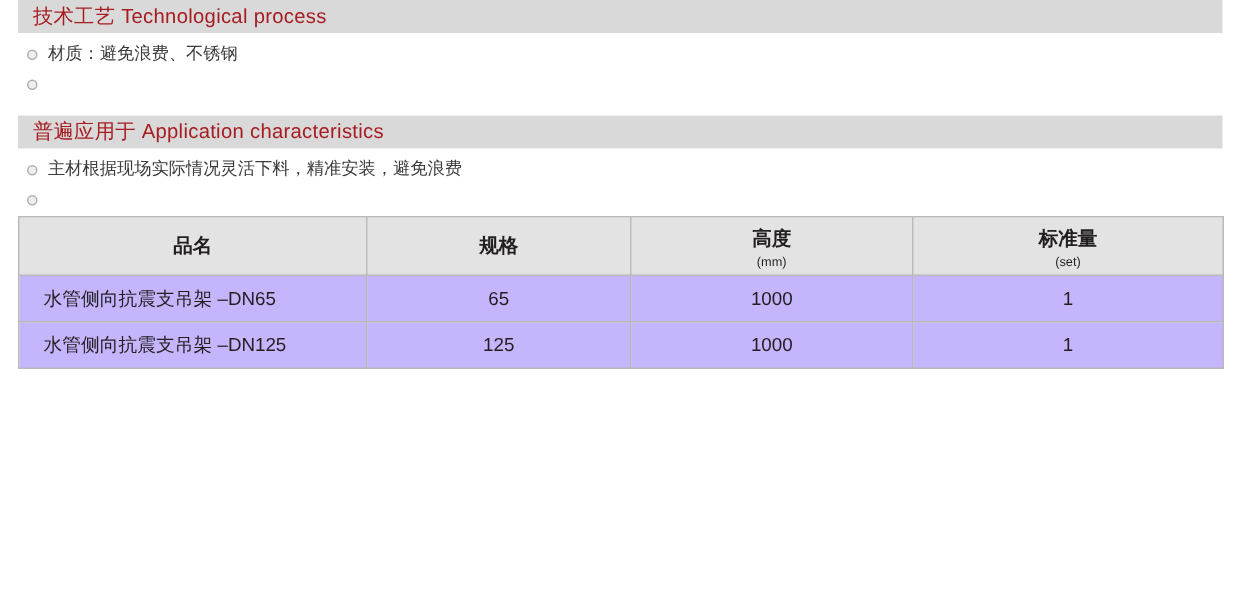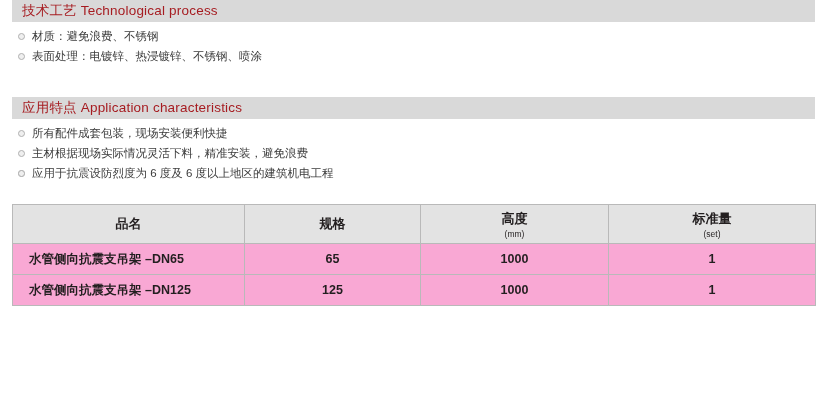--- a/index.html
+++ b/index.html
@@ -90,22 +90,21 @@
     display: block;
     font-size: 8.5px;
     font-weight: normal;
     line-height: 10px;
     margin-top: 1px;
   }
   table.spec tbody td {
     height: 28px;
     font-size: 12.5px;
     color: #231f20;
-    background: #f9a8d4;
-    font-weight: bold;
+    background: #c4b5fd;
   }
   table.spec tbody td.name {
     padding-left: 16px;
     text-align: left;
   }
   col.c1 { width: 232px; }
   col.c2 { width: 176px; }
   col.c3 { width: 188px; }
   col.c4 { width: 207px; }
 </style>
@@ -117,44 +116,35 @@
   <div class="section-bar">
     <span class="title">技术工艺 Technological process</span>
   </div>
   <ul class="bullet-list">
     <li>
       <span class="dot"></span>
       <span>材质：避免浪费、不锈钢</span>
     </li>
     <li>
       <span class="dot"></span>
-      <span>表面处理：电镀锌、热浸镀锌、不锈钢、喷涂</span>
     </li>
   </ul>
 
   <div class="gap-2"></div>
 
   <div class="section-bar">
-    <span class="title">应用特点 Application characteristics</span>
+    <span class="title">普遍应用于 Application characteristics</span>
   </div>
   <ul class="bullet-list">
-    <li>
-      <span class="dot"></span>
-      <span>所有配件成套包装，现场安装便利快捷</span>
-    </li>
     <li>
       <span class="dot"></span>
       <span>主材根据现场实际情况灵活下料，精准安装，避免浪费</span>
     </li>
     <li>
       <span class="dot"></span>
-    </li>
-    <li>
-      <span class="dot"></span>
-      <span>应用于抗震设防烈度为 6 度及 6 度以上地区的建筑机电工程</span>
     </li>
   </ul>
 
   <div class="gap-1"></div>
 
   <table class="spec">
     <colgroup>
       <col class="c1">
         <col class="c2">
         <col class="c3">

